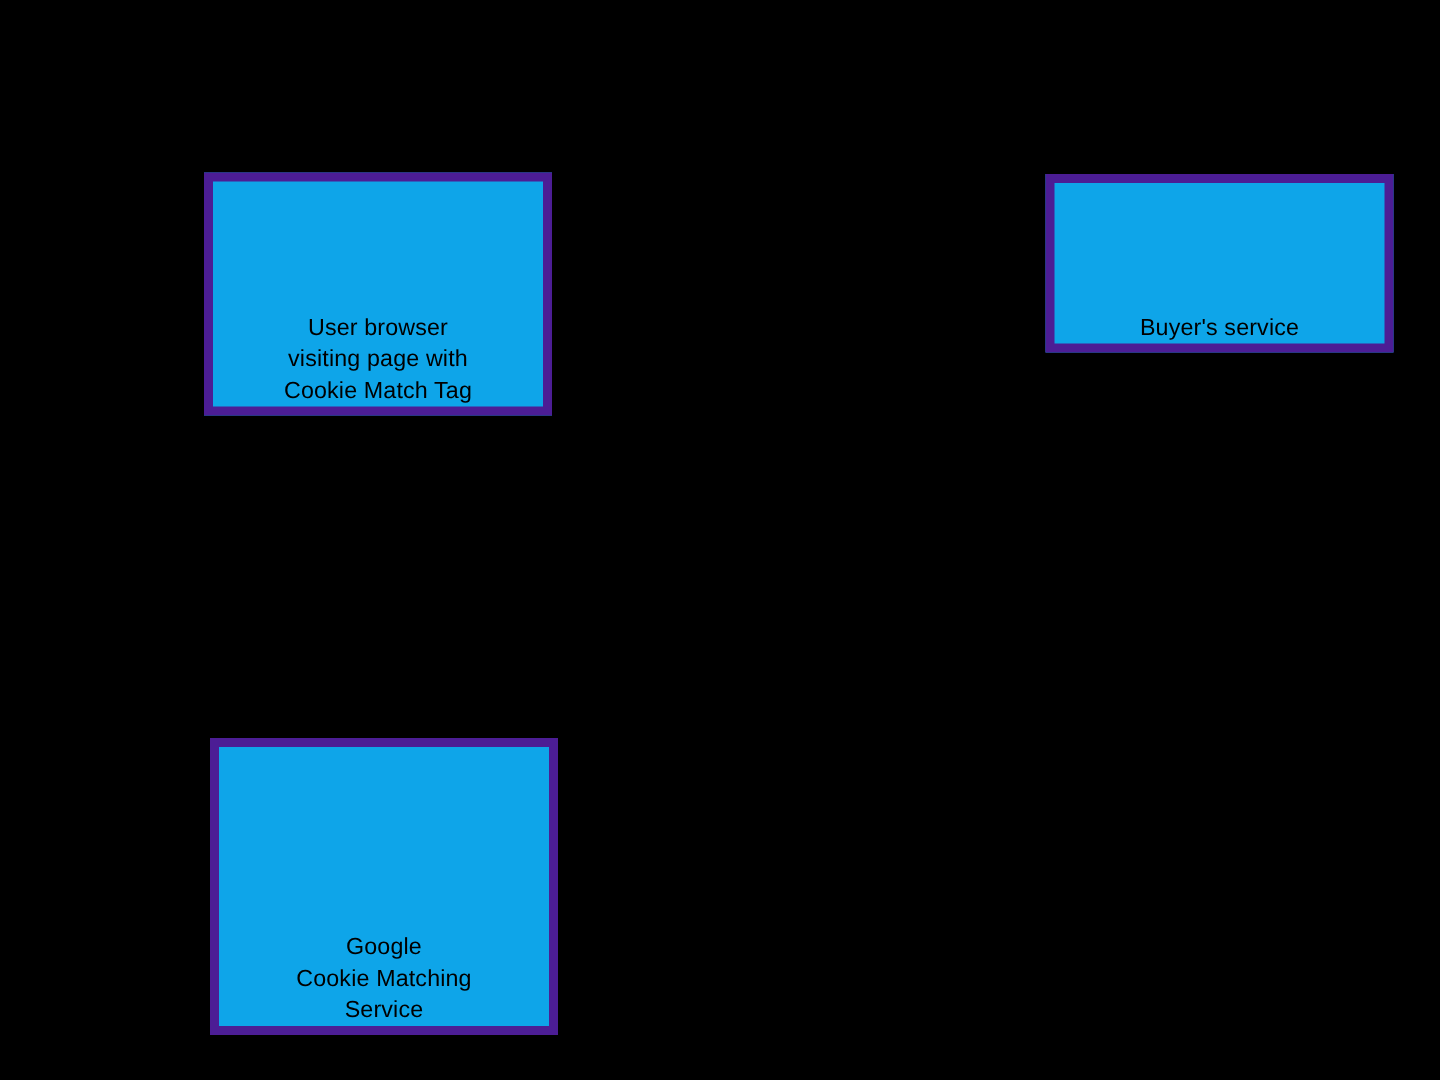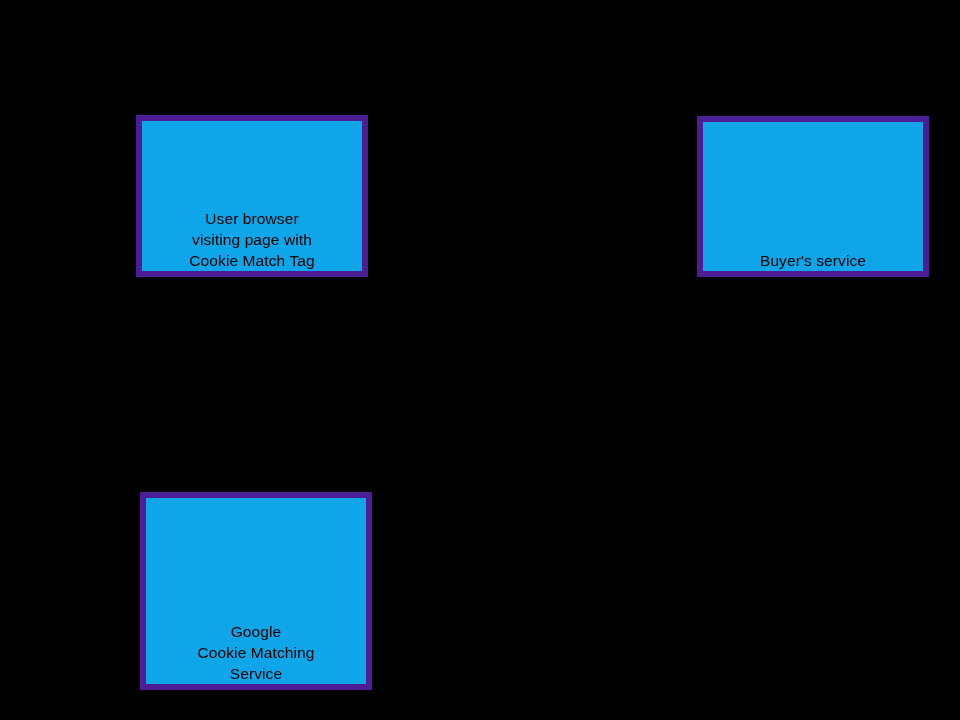--- a/index.html
+++ b/index.html
@@ -50,21 +50,21 @@
   }
   #node-user-browser .node-label {
     margin-top: -2px;
   }
 
   
   #node-buyers-service {
     left: 697px;
     top: 116px;
     width: 232px;
-    height: 161px;
+    height: 119px;
   }
   #node-buyers-service .node-label {
     margin-top: -14px;
   }
 
   
   #node-google-cookie-matching {
     left: 140px;
     top: 492px;
     width: 232px;

